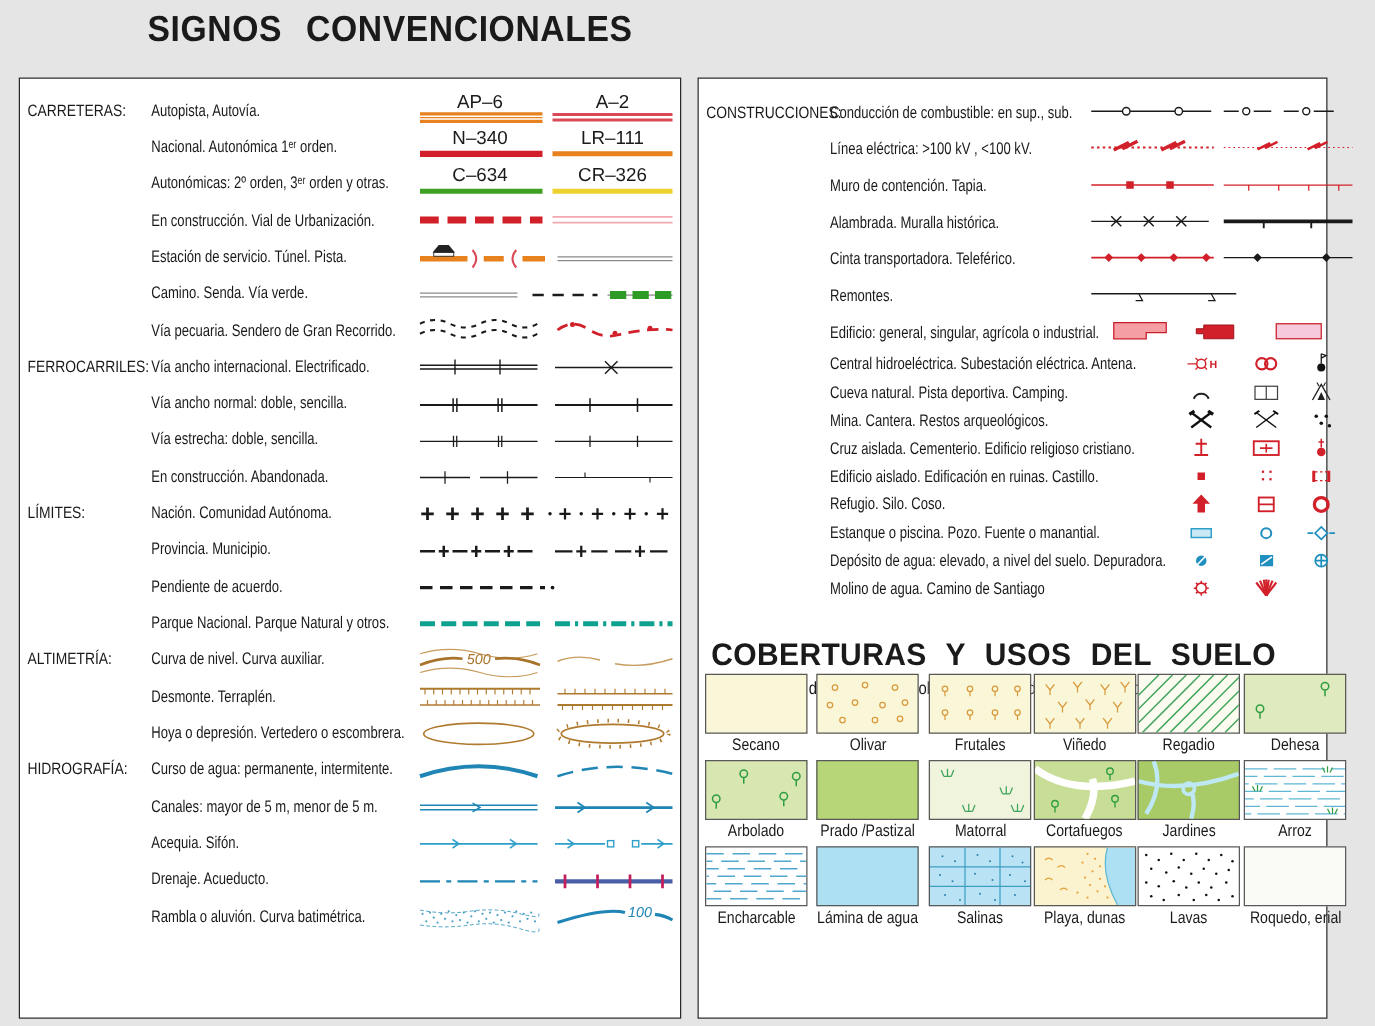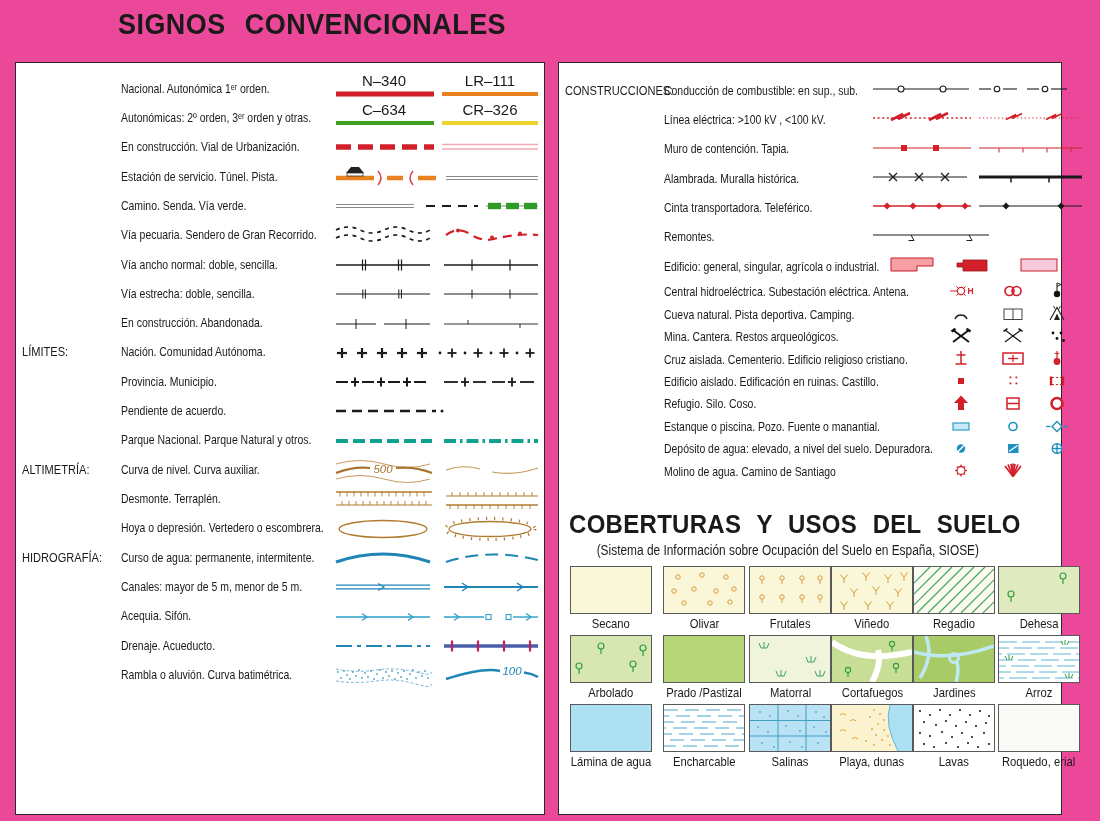--- a/index.html
+++ b/index.html
@@ -1,48 +1,61 @@
 <!DOCTYPE html>
 <html><head>
 <meta charset="utf-8">
 <style>
   html,body{margin:0;padding:0;background:#fff;}
-  #page{position:relative;width:1100px;height:821px;background:#ec4899;font-family:"Liberation Sans","DejaVu Sans",sans-serif;color:#1a1a1a;overflow:hidden;}
+  #page{position:relative;width:1100px;height:821px;background:#e5e5e5;font-family:"Liberation Sans","DejaVu Sans",sans-serif;color:#1a1a1a;overflow:hidden;}
   .ptitle{position:absolute;left:118px;top:8px;font-size:29px;font-weight:bold;letter-spacing:.5px;word-spacing:12px;transform:scaleX(.93);transform-origin:left top;white-space:nowrap;}
   .panel{position:absolute;top:62px;border:1.6px solid #2a2a2a;background:#fff;box-sizing:border-box;}
   #lpanel{left:15px;width:530px;height:753px;padding-top:10px;}
   #rpanel{left:558px;width:504px;height:753px;padding-top:12px;}
   .row{position:relative;height:29.32px;}
   .srow{position:relative;height:22.4px;}
   .cat{position:absolute;left:6px;top:50%;transform:translateY(-50%) scaleX(.84);transform-origin:left center;font-size:13.2px;white-space:nowrap;}
   .lbl{position:absolute;left:105px;top:50%;transform:translateY(-50%) scaleX(.78);transform-origin:left center;font-size:13.4px;white-space:nowrap;}
   .sym{position:absolute;left:318px;top:1px;}
   .symc{position:absolute;left:312px;top:2px;}
   .syms{position:absolute;left:382px;top:0px;}
   .lcblock{position:absolute;left:0;right:0;top:447px;text-align:left;}
   .lctitle{font-size:25px;font-weight:bold;word-spacing:9px;letter-spacing:.3px;transform:scaleX(.96);transform-origin:center;white-space:nowrap;}
   .lcsub{font-size:14px;transform:scaleX(.85);transform-origin:center;white-space:nowrap;margin-top:3px;}
-  .grid{position:absolute;left:4px;top:503px;width:517px;display:grid;grid-template-columns:repeat(6,1fr);row-gap:3px;}
+  .grid{position:absolute;left:4px;top:476px;width:517px;display:grid;grid-template-columns:repeat(6,1fr);row-gap:3px;}
   .cell{text-align:center;}
   .cell svg{display:block;margin:0 auto;border:1px solid #595959;}
   .cl{display:inline-block;font-size:13.4px;transform:scaleX(.84);transform-origin:center top;white-space:nowrap;margin-top:1px;}
   .bdg{font-size:15px;fill:#1a1a1a;text-anchor:middle;font-family:"Liberation Sans","DejaVu Sans",sans-serif;}
   .ctx{font-size:11.5px;font-style:italic;fill:#A8742C;text-anchor:middle;}
   .btx{font-size:11.5px;font-style:italic;fill:#1F85B5;text-anchor:middle;}
   .htx{font-size:8.5px;font-weight:bold;fill:#D2202A;}
   text{font-family:"Liberation Sans","DejaVu Sans",sans-serif;}
 </style>
 </head>
 <body>
 
 <div id="page">
   <div class="ptitle">SIGNOS CONVENCIONALES</div>
 
   <div id="lpanel" class="panel">
 
+    <div class="row">
+      <span class="cat">CARRETERAS:</span>
+      <span class="lbl">Autopista, Autovía.</span>
+      <svg class="sym" width="205" height="28">
+        <text x="50" y="12" class="bdg">AP–6</text>
+        <line x1="2" y1="17" x2="100" y2="17" stroke="#E8821E" stroke-width="2.6"></line>
+        <line x1="2" y1="20" x2="100" y2="20" stroke="#E8821E" stroke-width="1"></line>
+        <line x1="2" y1="23" x2="100" y2="23" stroke="#E8821E" stroke-width="2.6"></line>
+        <text x="156" y="12" class="bdg">A–2</text>
+        <line x1="108" y1="17.5" x2="204" y2="17.5" stroke="#D94A56" stroke-width="2.4"></line>
+        <line x1="108" y1="22" x2="204" y2="22" stroke="#D94A56" stroke-width="2.4"></line>
+      </svg>
+    </div>
 
     <div class="row">
       <span class="lbl">Nacional. Autonómica 1ᵉʳ orden.</span>
       <svg class="sym" width="205" height="28">
         <text x="50" y="12" class="bdg">N–340</text>
         <line x1="2" y1="20" x2="100" y2="20" stroke="#D2202A" stroke-width="5"></line>
         <text x="156" y="12" class="bdg">LR–111</text>
         <line x1="108" y1="20" x2="204" y2="20" stroke="#E8821E" stroke-width="4"></line>
       </svg>
     </div>
@@ -99,20 +112,33 @@
       <svg class="sym" width="205" height="28">
         <path d="M2,9 q12,-6 24,0 t24,0 t24,0 t22,0" stroke="#1a1a1a" stroke-width="1.7" stroke-dasharray="4 4.5" fill="none"></path>
         <path d="M2,17 q12,-6 24,0 t24,0 t24,0 t22,0" stroke="#1a1a1a" stroke-width="1.7" stroke-dasharray="4 4.5" fill="none"></path>
         <path d="M112,14 q12,-9 24,-1 t24,5 t24,-4 t20,0" stroke="#D2202A" stroke-width="2.2" stroke-dasharray="9 6" fill="none"></path>
         <circle cx="124" cy="9.5" r="2" fill="#D2202A"></circle>
         <circle cx="158" cy="16.5" r="2" fill="#D2202A"></circle>
         <circle cx="186" cy="12.5" r="2" fill="#D2202A"></circle>
       </svg>
     </div>
 
+    <div class="row">
+      <span class="cat">FERROCARRILES:</span>
+      <span class="lbl">Vía ancho internacional. Electrificado.</span>
+      <svg class="sym" width="205" height="28">
+        <line x1="2" y1="13.2" x2="96" y2="13.2" stroke="#1a1a1a" stroke-width="1.2"></line>
+        <line x1="2" y1="16.2" x2="96" y2="16.2" stroke="#1a1a1a" stroke-width="1.2"></line>
+        <line x1="30" y1="8.5" x2="30" y2="20.5" stroke="#1a1a1a" stroke-width="1.1"></line>
+        <line x1="66" y1="8.5" x2="66" y2="20.5" stroke="#1a1a1a" stroke-width="1.1"></line>
+        <line x1="110" y1="15" x2="204" y2="15" stroke="#1a1a1a" stroke-width="1.2"></line>
+        <line x1="150" y1="10" x2="160" y2="20" stroke="#1a1a1a" stroke-width="1.1"></line>
+        <line x1="150" y1="20" x2="160" y2="10" stroke="#1a1a1a" stroke-width="1.1"></line>
+      </svg>
+    </div>
 
     <div class="row">
       <span class="lbl">Vía ancho normal: doble, sencilla.</span>
       <svg class="sym" width="205" height="28">
         <line x1="2" y1="15" x2="96" y2="15" stroke="#1a1a1a" stroke-width="1.6"></line>
         <line x1="28.5" y1="9.5" x2="28.5" y2="20.5" stroke="#1a1a1a" stroke-width="1.2"></line>
         <line x1="31.5" y1="9.5" x2="31.5" y2="20.5" stroke="#1a1a1a" stroke-width="1.2"></line>
         <line x1="64.5" y1="9.5" x2="64.5" y2="20.5" stroke="#1a1a1a" stroke-width="1.2"></line>
         <line x1="67.5" y1="9.5" x2="67.5" y2="20.5" stroke="#1a1a1a" stroke-width="1.2"></line>
         <line x1="110" y1="15" x2="204" y2="15" stroke="#1a1a1a" stroke-width="1.6"></line>
@@ -823,36 +849,36 @@
           <g stroke="#2F9E41" stroke-width="1" fill="none">
             <path d="M64,9 l-2,-4 M66,9 l0,-5 M68,9 l2,-4"></path>
             <path d="M8,24 l-2,-4 M10,24 l0,-5 M12,24 l2,-4"></path>
             <path d="M68,42 l-2,-4 M70,42 l0,-5 M72,42 l2,-4"></path>
           </g>
         </svg>
         <span class="cl">Arroz</span>
       </div>
 
       <div class="cell">
-        <svg width="80" height="46" style="background:#AEE0F4"></svg>
-        <span class="cl">Lámina de agua</span>
-      </div>
-      <div class="cell">
         <svg width="80" height="46" style="background:#ffffff">
           <g stroke="#4FA8CC" stroke-width="1.2">
             <line x1="0" y1="5" x2="80" y2="5" stroke-dasharray="14 7"></line>
             <line x1="0" y1="11" x2="80" y2="11" stroke-dasharray="14 7" stroke-dashoffset="9"></line>
             <line x1="0" y1="17" x2="80" y2="17" stroke-dasharray="14 7" stroke-dashoffset="4"></line>
             <line x1="0" y1="23" x2="80" y2="23" stroke-dasharray="14 7" stroke-dashoffset="12"></line>
             <line x1="0" y1="29" x2="80" y2="29" stroke-dasharray="14 7" stroke-dashoffset="6"></line>
             <line x1="0" y1="35" x2="80" y2="35" stroke-dasharray="14 7" stroke-dashoffset="15"></line>
             <line x1="0" y1="41" x2="80" y2="41" stroke-dasharray="14 7" stroke-dashoffset="2"></line>
           </g>
         </svg>
         <span class="cl">Encharcable</span>
+      </div>
+      <div class="cell">
+        <svg width="80" height="46" style="background:#AEE0F4"></svg>
+        <span class="cl">Lámina de agua</span>
       </div>
       <div class="cell">
         <svg width="80" height="46" style="background:#B9E3F4">
           <g stroke="#3E9EC4" stroke-width="1">
             <line x1="28" y1="0" x2="28" y2="46"></line>
               <line x1="56" y1="0" x2="56" y2="46"></line>
             <line x1="0" y1="15.5" x2="80" y2="15.5"></line>
               <line x1="0" y1="31" x2="80" y2="31"></line>
           </g>
           <g fill="#2C7FA8">

